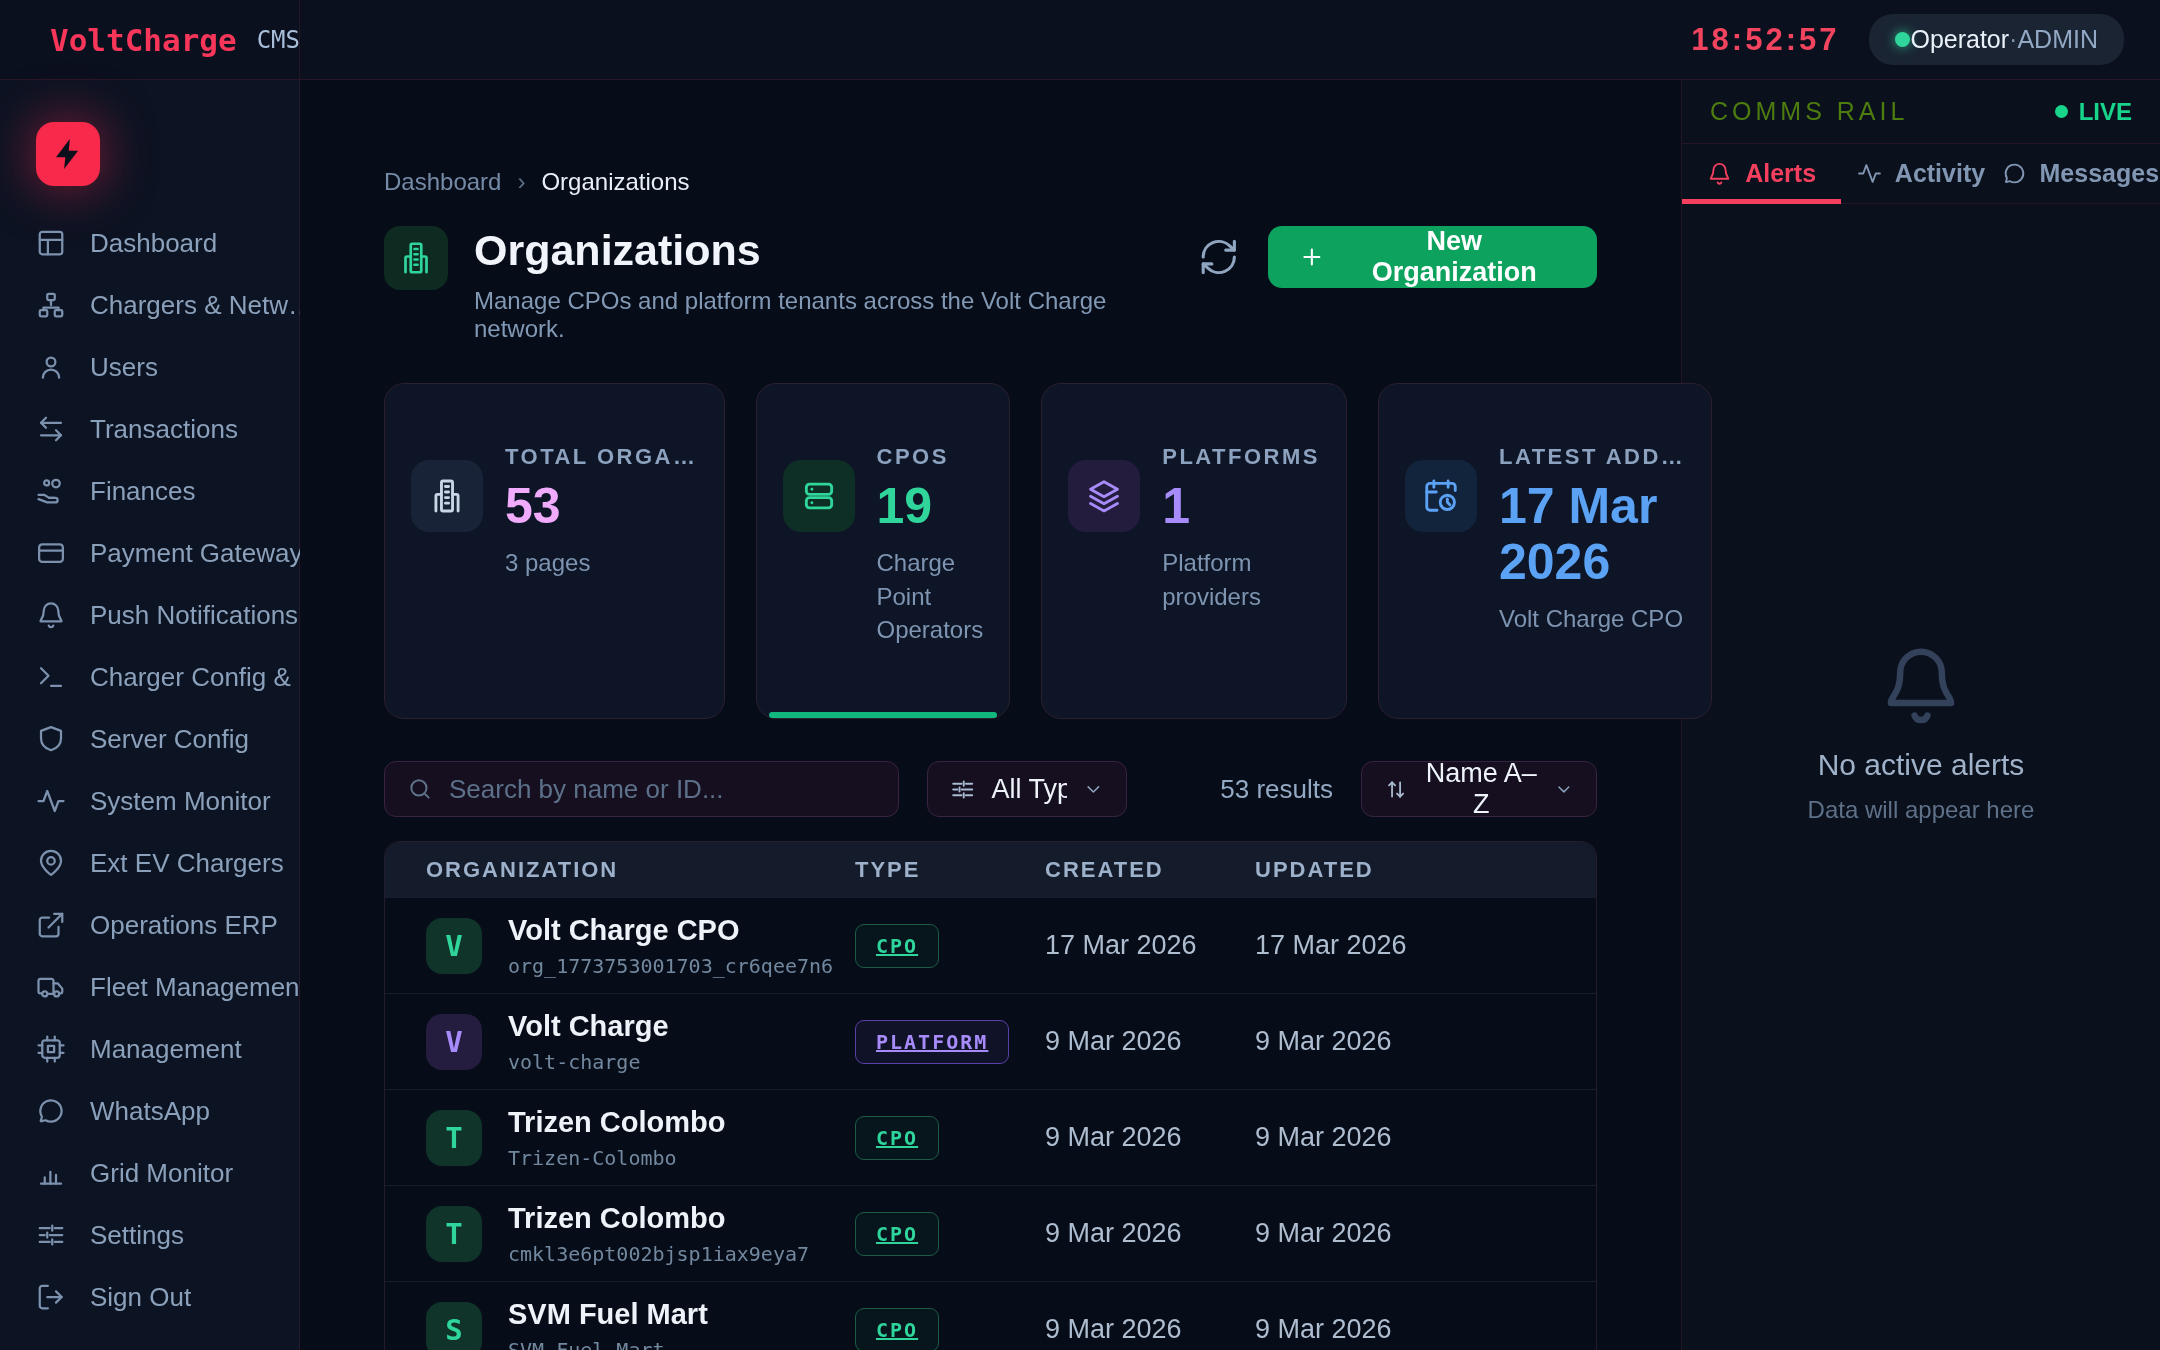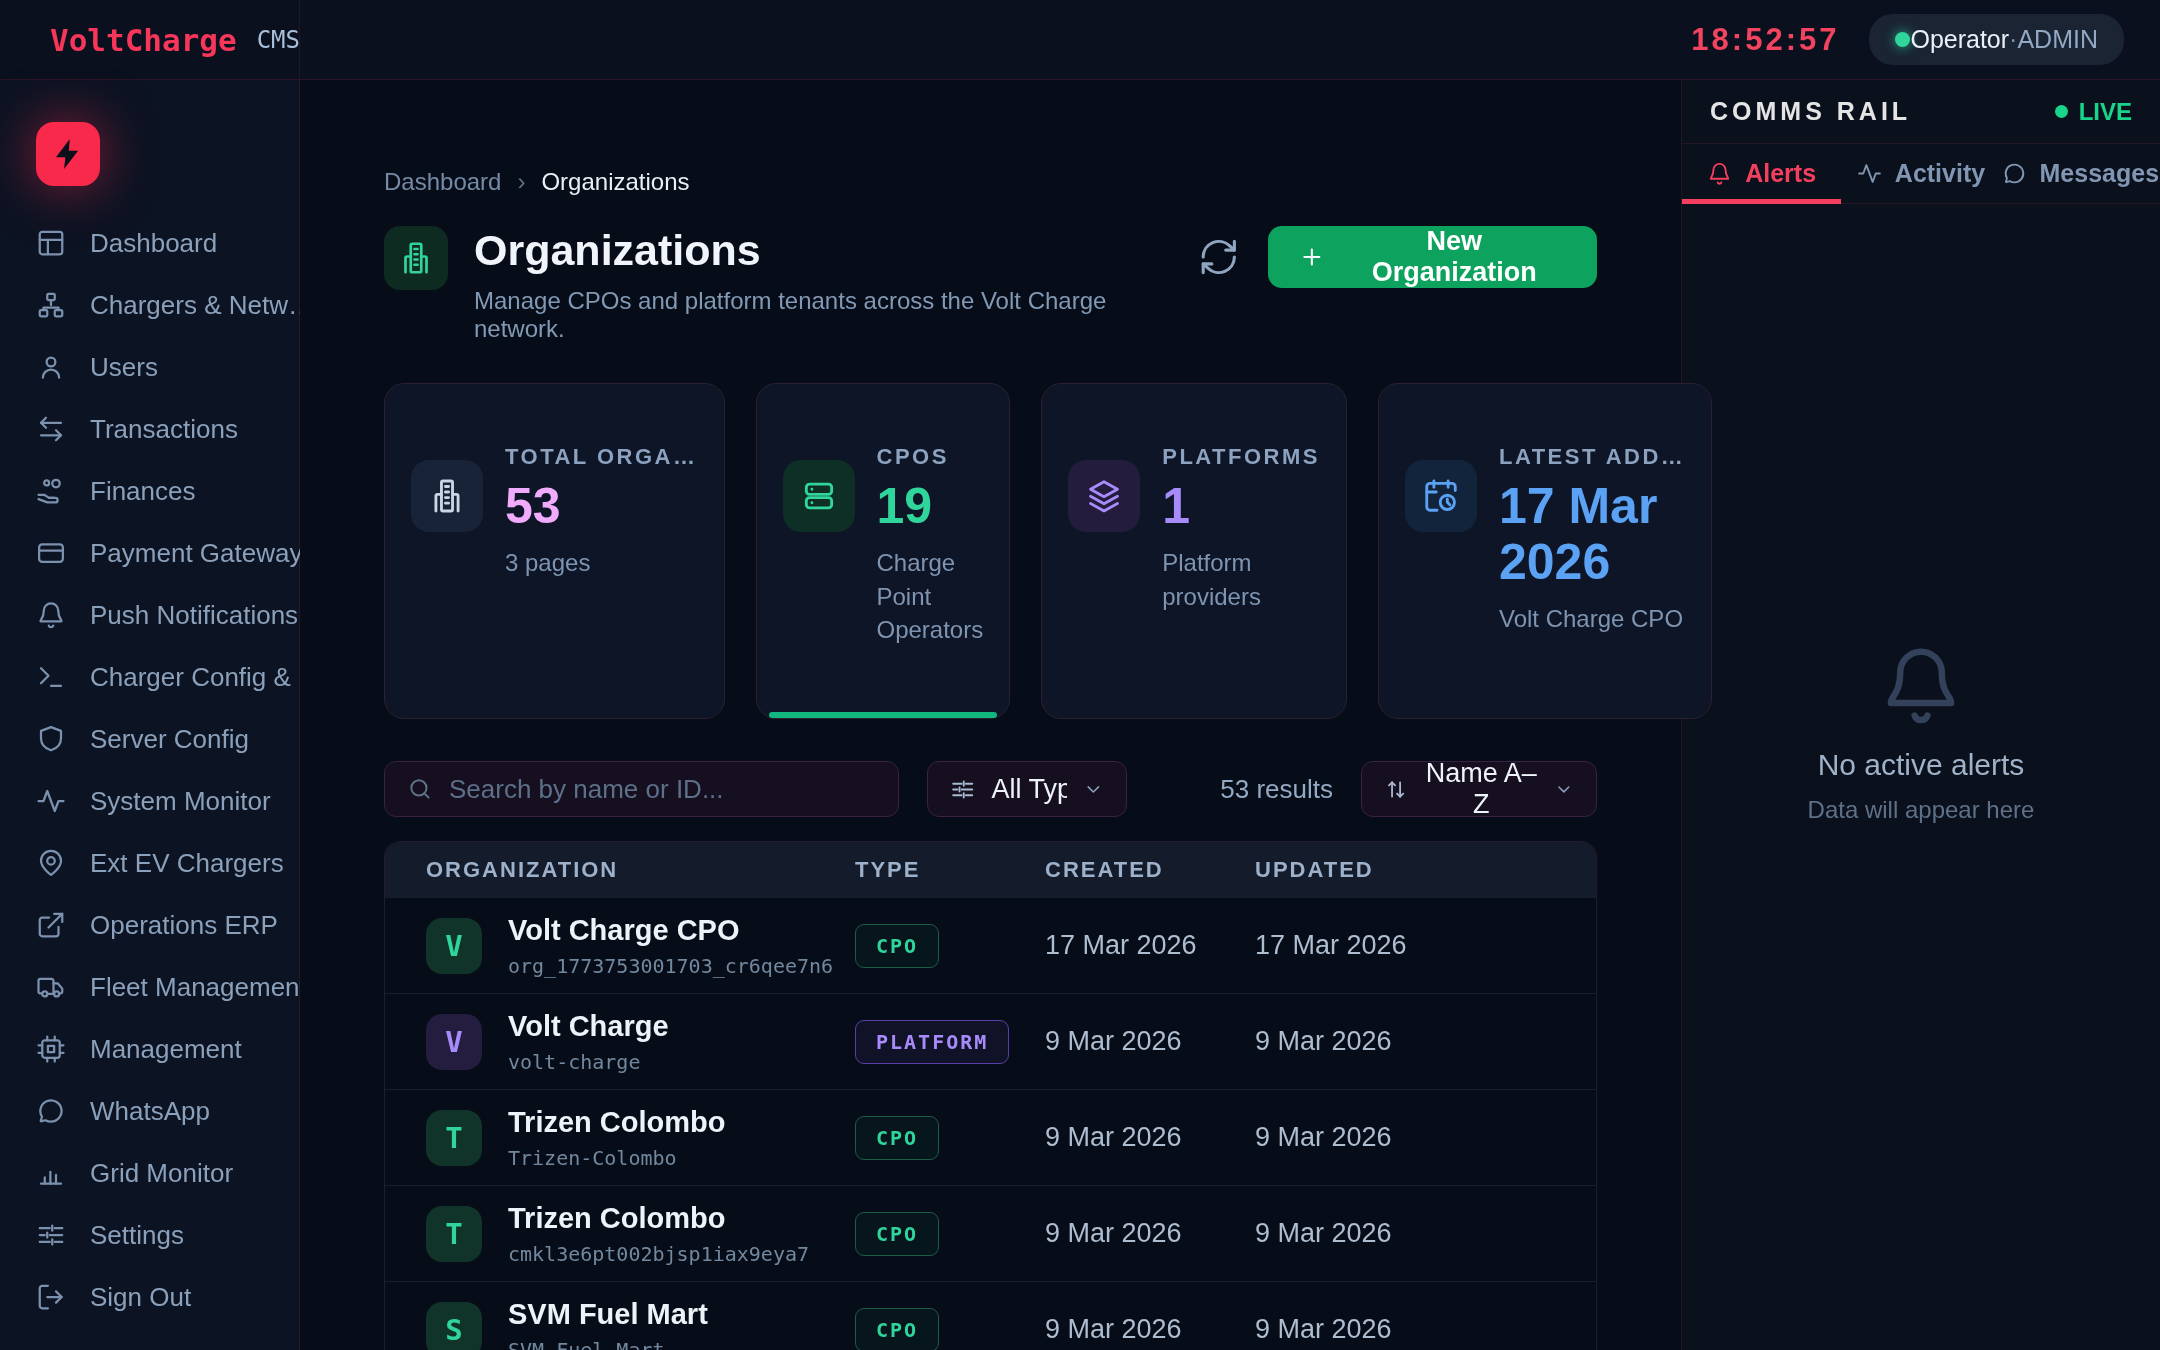--- a/index.html
+++ b/index.html
@@ -113,31 +113,31 @@
   .org-cell { display:flex; align-items:center; gap:26px; min-width:0; }
   .avatar { width:56px; height:56px; border-radius:16px; display:flex; align-items:center;
     justify-content:center; font-family:"DejaVu Sans Mono", monospace; font-weight:700;
     font-size:29px; flex:none; }
   .avatar-green { background:#10332a; color:#2fd59b; }
   .avatar-purple { background:#251d3f; color:#a78bfa; }
   .org-name { font-size:29px; font-weight:700; color:#eef3fa; white-space:nowrap; }
   .org-id { font-family:"DejaVu Sans Mono", monospace; font-size:20px; color:#72889f; margin-top:7px; }
   .badge { display:inline-flex; align-items:center; height:44px; padding:0 20px; border-radius:9px;
     font-family:"DejaVu Sans Mono", monospace; font-weight:700; font-size:20px; letter-spacing:2px;
-    width:fit-content; }
+    width:fit-content;text-decoration:underline; }
   .badge-green { color:#2fd59b; border:1.5px solid #1d5c44; background:rgba(16,185,129,.05); }
   .badge-purple { color:#a78bfa; border:1.5px solid #5b3fa8; background:rgba(139,92,246,.07); }
   .date { font-size:27px; color:#aebdd0; }
 
   
   .comms { width:479px; flex:none; background:#0a101c; border-left:1px solid rgba(244,63,94,.12);
     display:flex; flex-direction:column; }
   .comms-head { height:64px; display:flex; align-items:center; justify-content:space-between;
     padding:0 28px; border-bottom:1px solid rgba(244,63,94,.12); }
-  .comms-title { font-size:25px; font-weight:700; letter-spacing:4px; color:#e5e5e5; }
+  .comms-title { font-size:25px; font-weight:400; letter-spacing:4px; color:#4d7c0f; }
   .live { display:flex; align-items:center; gap:11px; font-size:24px; font-weight:800; color:#19d48b; }
   .live-dot { width:13px; height:13px; border-radius:50%; background:#19d48b; }
   .tabs { height:60px; display:flex; border-bottom:1px solid rgba(244,63,94,.12); }
   .tab { flex:1; display:flex; align-items:center; justify-content:center; gap:13px;
     font-size:25px; font-weight:700; color:#8196b2; position:relative; cursor:pointer; }
   .tab span[data-icon-item] { width:25px; height:25px; display:inline-flex; }
   .tab-active { color:#f43f5e; }
   .tab-active::after { content:""; position:absolute; left:0; right:0; bottom:-1px; height:5px;
     background:#f43f5e; }
   .comms-empty { display:flex; flex-direction:column; align-items:center; padding-top:438px; }

